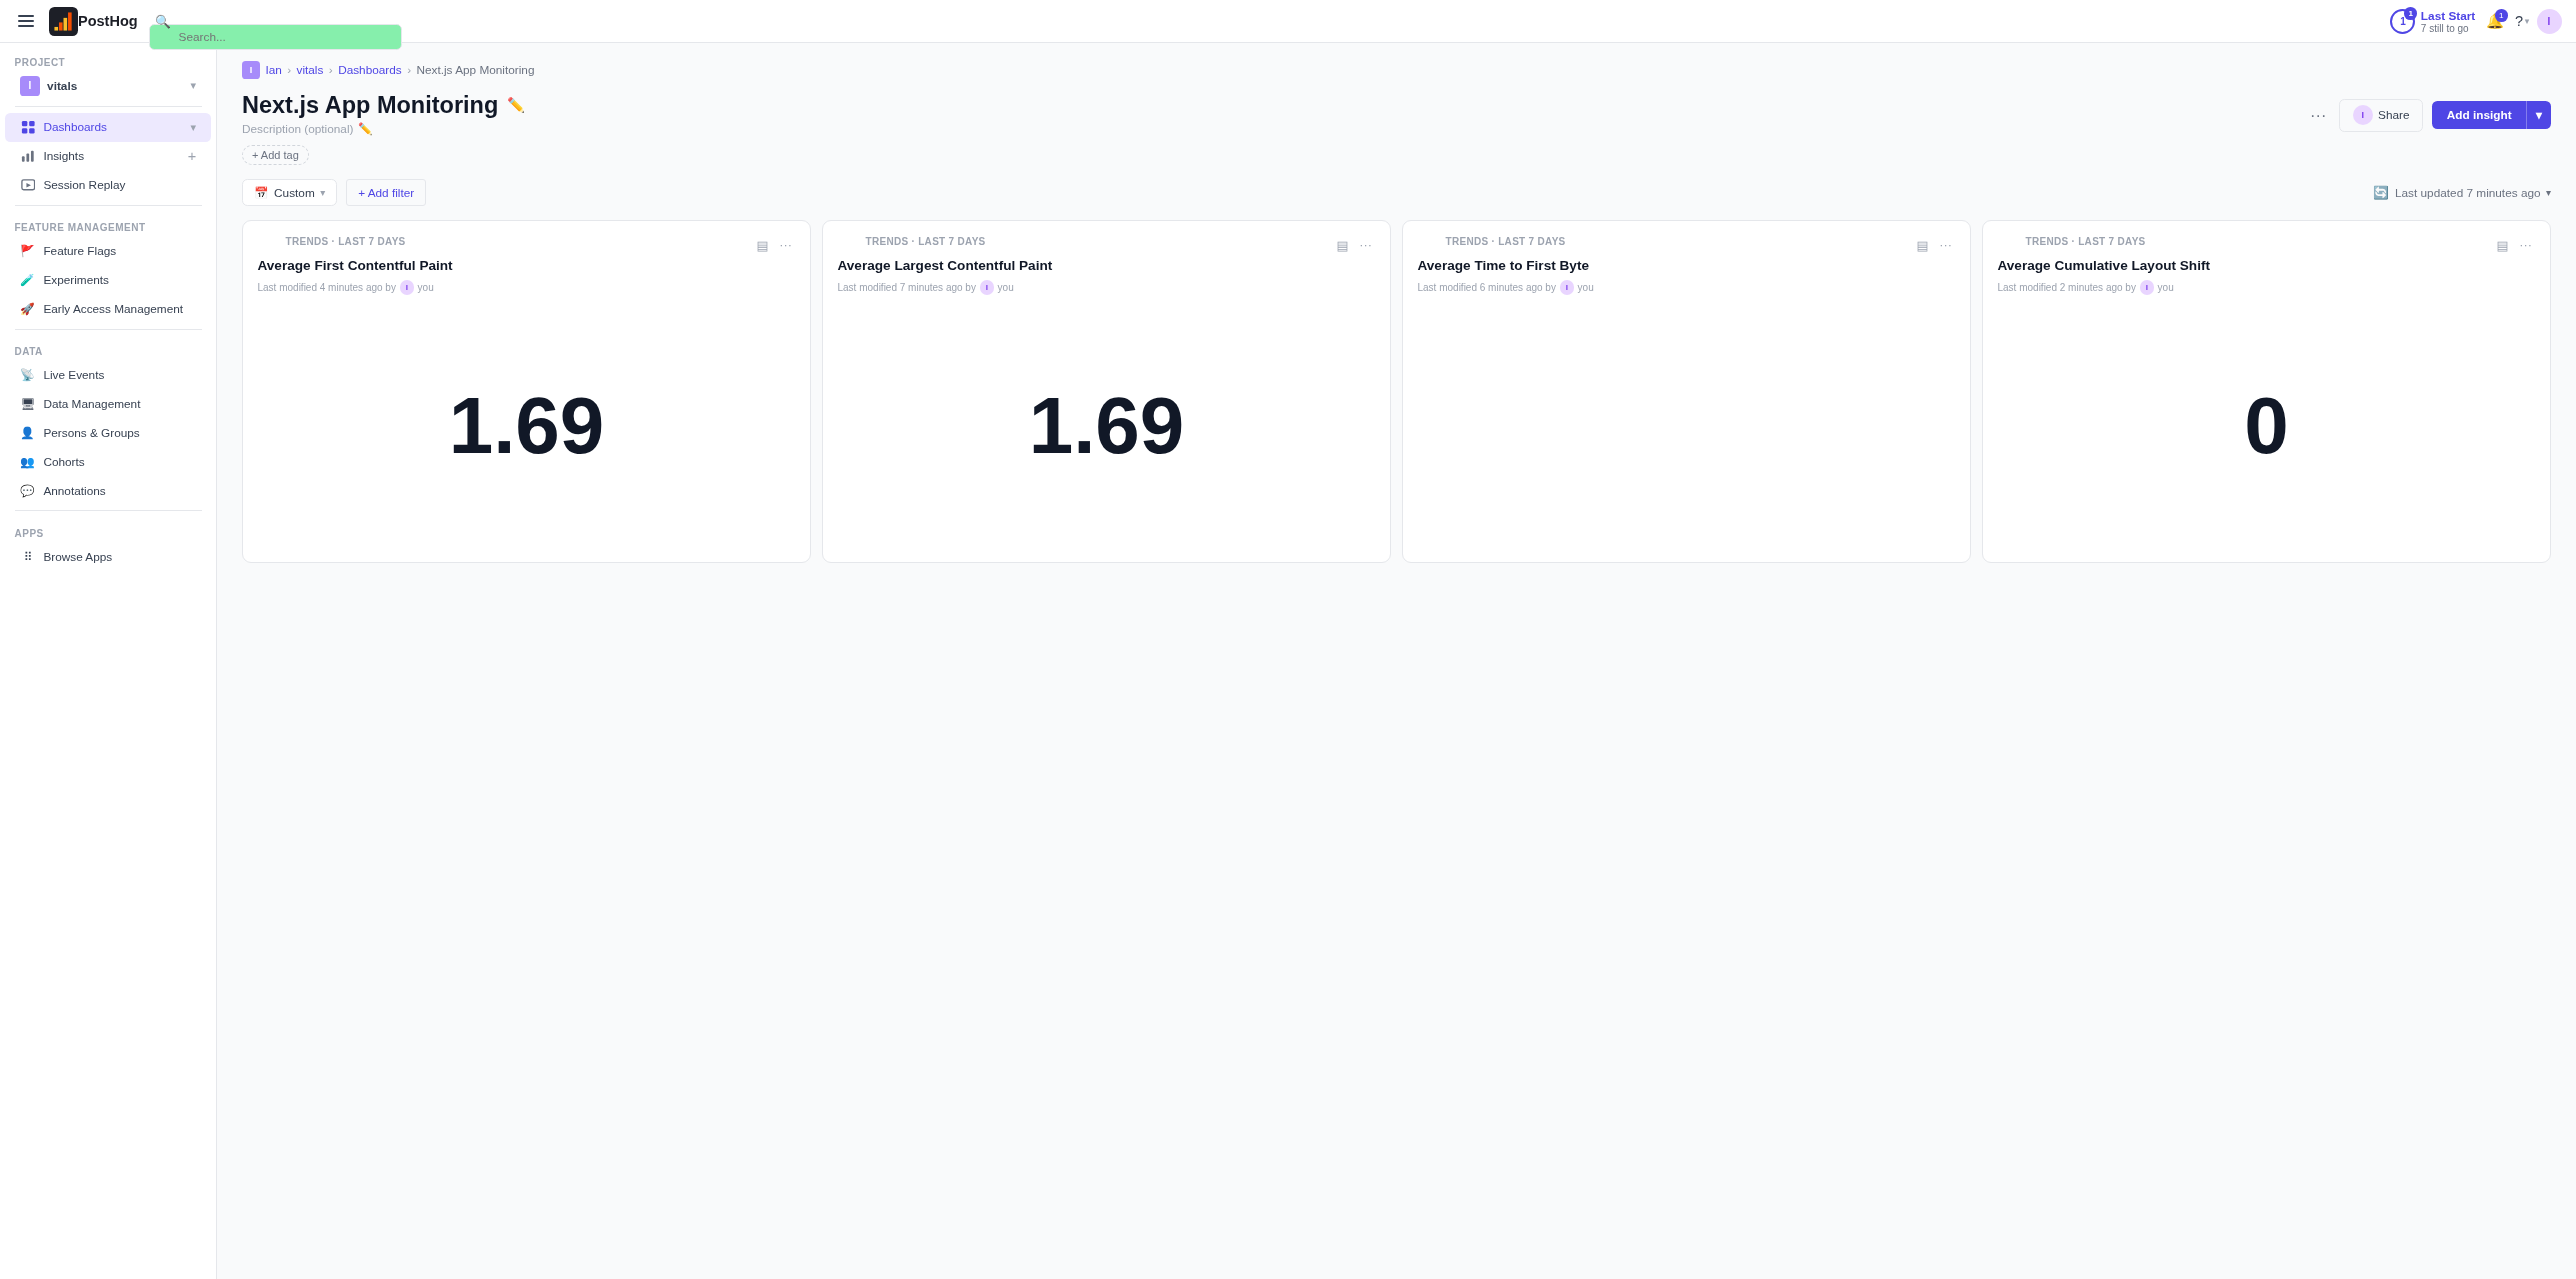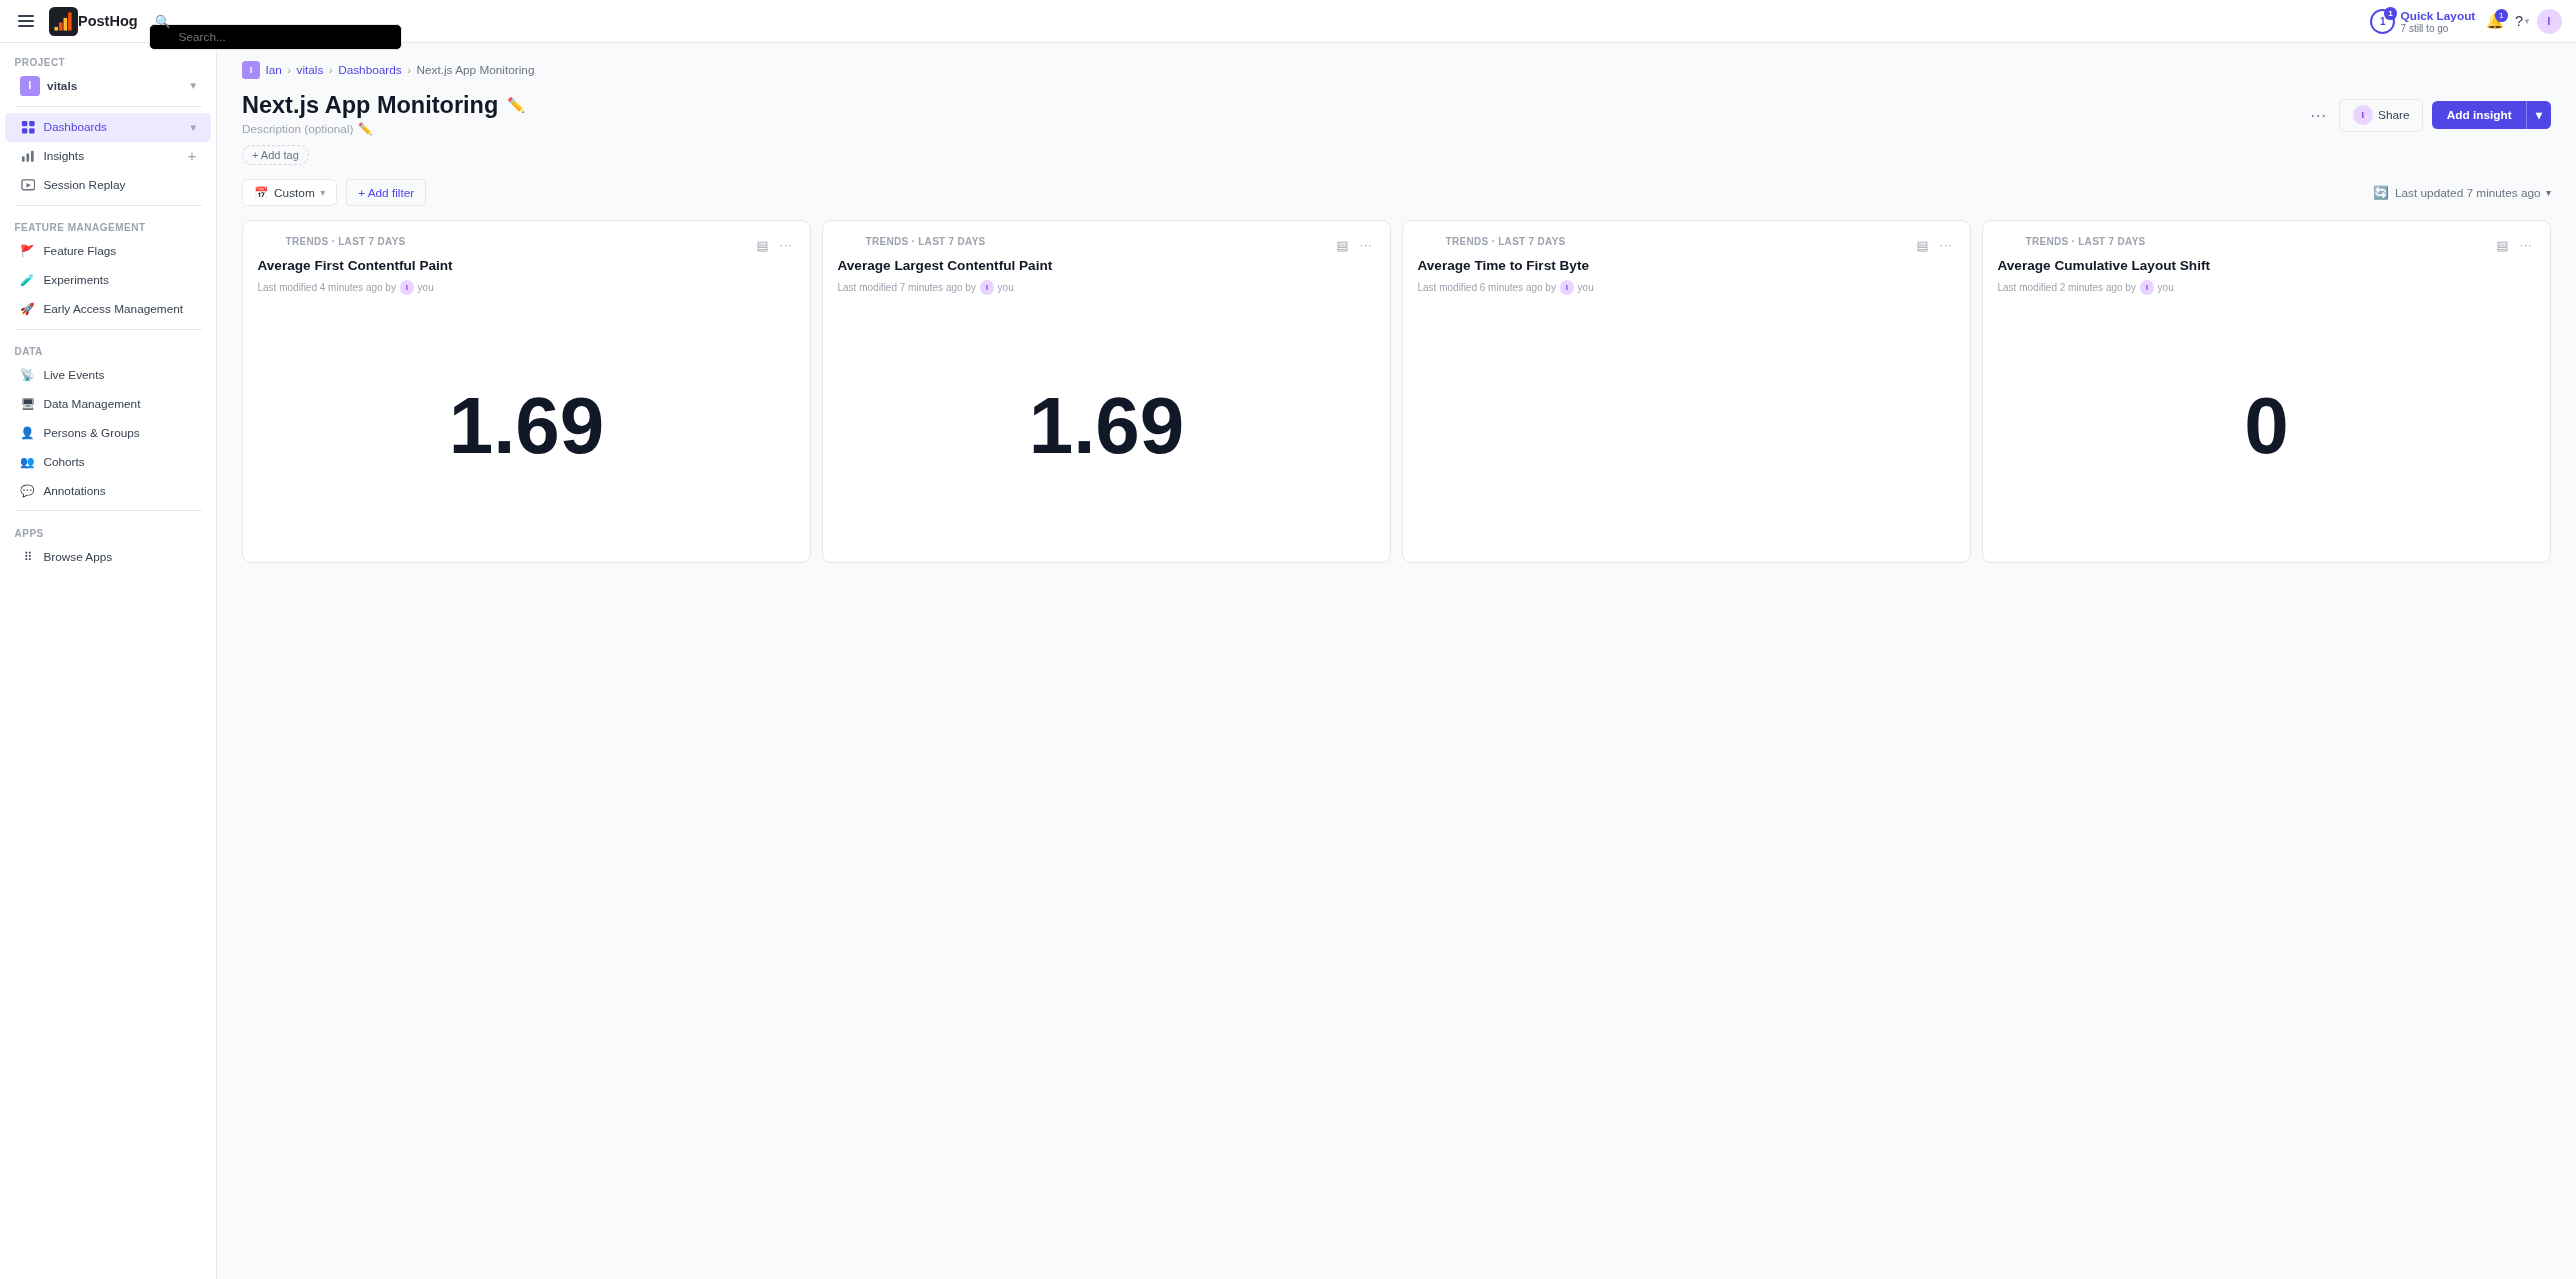--- a/index.html
+++ b/index.html
@@ -8,21 +8,21 @@
     
     .app { display: flex; flex-direction: column; height: 100vh; }
     .topbar { display: flex; align-items: center; background: #fff; border-bottom: 0.9px solid #e5e7eb; padding: 0 14.5px; height: 43px; flex-shrink: 0; gap: 11px; }
     .main-layout { display: flex; flex: 1; overflow: hidden; }
     .sidebar { width: 217px; background: #fff; border-right: 0.9px solid #e5e7eb; overflow-y: auto; flex-shrink: 0; padding: 7.2px 0; }
     .content { flex: 1; overflow-y: auto; padding: 0; background: #f9fafb; }
 
     
     .topbar-logo { display: flex; align-items: center; gap: 0; font-weight: 700; font-size: 14.5px; }
     .topbar-search { flex: 1; max-width: 253px; }
-    .topbar-search input { width: 100%; border: 0.9px solid #e5e7eb; border-radius: 5.4px; padding: 5.4px 9px 5.4px 29px; font-size: 11.8px; color: #6b7280; background: #000000; margin-top: 32px; }
+    .topbar-search input { width: 100%; border: 0.9px solid #e5e7eb; border-radius: 5.4px; padding: 5.4px 9px 5.4px 29px; font-size: 11.8px; color: #6b7280; background: #86efac; margin-top: 32px; }
     .search-wrap { position: relative; }
     .search-wrap .search-icon-inner { position: absolute; left: 7.2px; top: 50%; transform: translateY(-50%); color: #9ca3af; font-size: 12.7px; }
     .topbar-right { display: flex; align-items: center; gap: 7.2px; margin-left: auto; }
     .quick-start-btn { display: flex; align-items: center; gap: 5.4px; border: none; background: transparent; cursor: pointer; font-size: 11.8px; font-weight: 500; color: #374151; }
     .qs-circle { width: 25px; height: 25px; border-radius: 50%; border: 2.3px solid #4f46e5; display: flex; align-items: center; justify-content: center; font-size: 10px; font-weight: 700; color: #4f46e5; position: relative; }
     .qs-badge { position: absolute; top: -3.6px; right: -3.6px; background: #4f46e5; color: #fff; border-radius: 50%; width: 12.7px; height: 12.7px; font-size: 8.1px; display: flex; align-items: center; justify-content: center; }
     .qs-label { display: flex; flex-direction: column; align-items: flex-start; }
     .qs-label span:first-child { font-weight: 600; color: #4f46e5; font-size: 11.8px; }
     .qs-label span:last-child { font-size: 10px; color: #6b7280; }
     .notif-btn { position: relative; background: transparent; border: none; cursor: pointer; padding: 3.6px; font-size: 14.5px; color: #374151; }
@@ -118,21 +118,21 @@
       <input type="text" placeholder="Search..." style="">
     </div>
 
     <div class="topbar-right">
       <button class="quick-start-btn">
         <div class="qs-circle">
           <span>1</span>
           <div class="qs-badge">1</div>
         </div>
         <div class="qs-label">
-          <span>Quick Layout</span>
+          <span>Last Start</span>
           <span>7 still to go</span>
         </div>
       </button>
       <button class="notif-btn">
         🔔
         <div class="notif-badge">1</div>
       </button>
       <button class="help-btn">
         <span>?</span>
         <span style="font-size:9px;color:#9ca3af;">▾</span>

